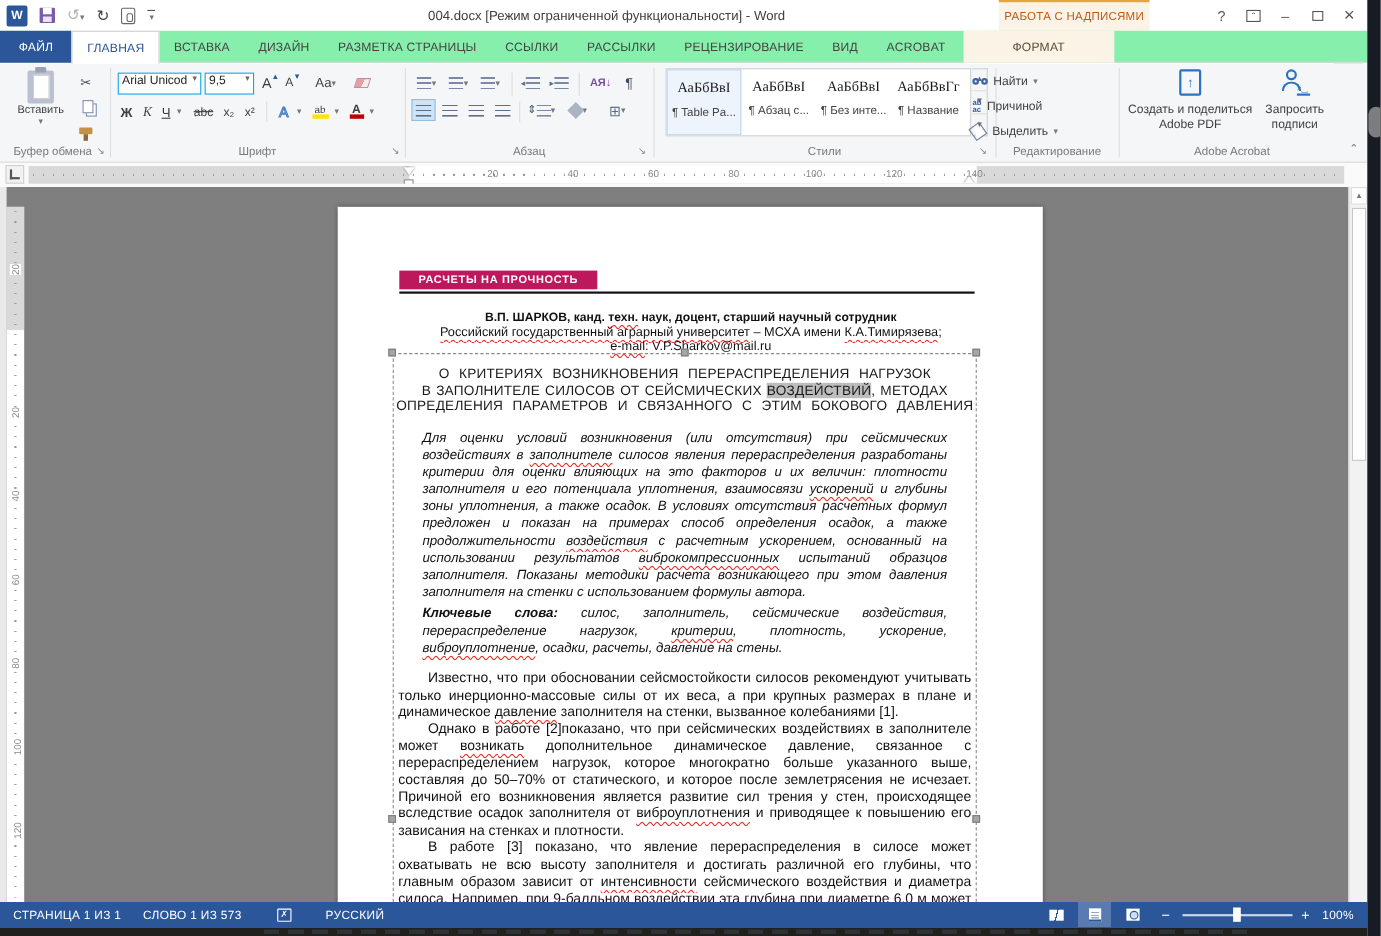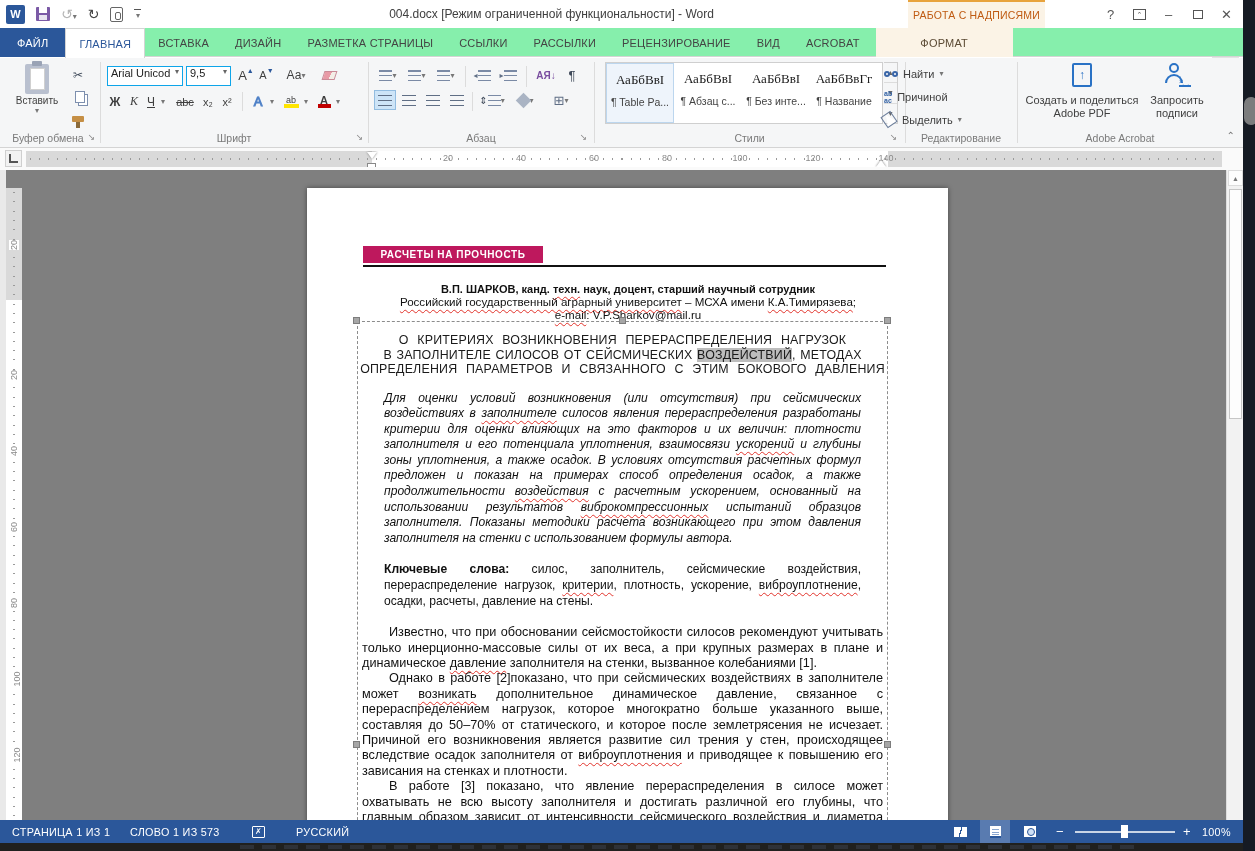--- a/index.html
+++ b/index.html
@@ -112,21 +112,21 @@
   .authline{position:absolute;left:63px;top:95px;width:516px;text-align:center;font-size:11px;font-weight:bold;color:#111;white-space:nowrap}
   .affline{position:absolute;left:63px;top:107px;width:516px;text-align:center;font-size:11.6px;color:#111;white-space:nowrap}
   .emline{position:absolute;left:63px;top:120px;width:516px;text-align:center;font-size:11.6px;color:#111}
   .tbox{position:absolute;left:50px;top:133px;width:531px;height:900px;border:1px dashed #8c8c8c}
   .handle{position:absolute;width:7px;height:7px;background:#a6a6a6;border:1px solid #7d7d7d;z-index:3}
   .doctitle{margin-top:11px;text-align:center;font-size:12.4px;color:#1a1a1a;line-height:14.5px;letter-spacing:.2px}
   .doctitle .l13{word-spacing:5px}
   .doctitle .l2{word-spacing:1px}
   .hl{background:#bdbdbd}
   .abstract{margin:14px 26px 0 26px;font-size:12.1px;font-style:italic;text-align:justify;line-height:15.6px;color:#111}
-  .kw{margin:16px 26px;font-size:12.1px;text-align:justify;line-height:15.6px;color:#111}
+  .kw{margin:4px 26px;font-size:12.1px;font-style:italic;text-align:justify;line-height:15.6px;color:#111}
   .kw b{font-size:12.1px}
   .body p{margin:0 4px;font-size:12.7px;text-align:justify;line-height:15.4px;color:#111;text-indent:27px}
   .body p:first-child{margin-top:12px}
   .sq{text-decoration-line:underline;text-decoration-style:wavy;text-decoration-color:#e2342c;text-decoration-thickness:1px;text-underline-offset:2.5px}
 
   
   .vsb{position:absolute;left:1226px;top:170px;width:17px;height:650px;background:#f2f2f2;border-left:1px solid #dedede}
   .vsb .up{position:absolute;left:1px;top:0;width:15px;height:16px;border:1px solid #dcdcdc;background:#fdfdfd;color:#777;font-size:7px;display:flex;align-items:center;justify-content:center}
   .vsb .thumb{position:absolute;left:2px;top:19px;width:13px;height:230px;background:#fdfdfd;border:1px solid #c6c6c6}
 

